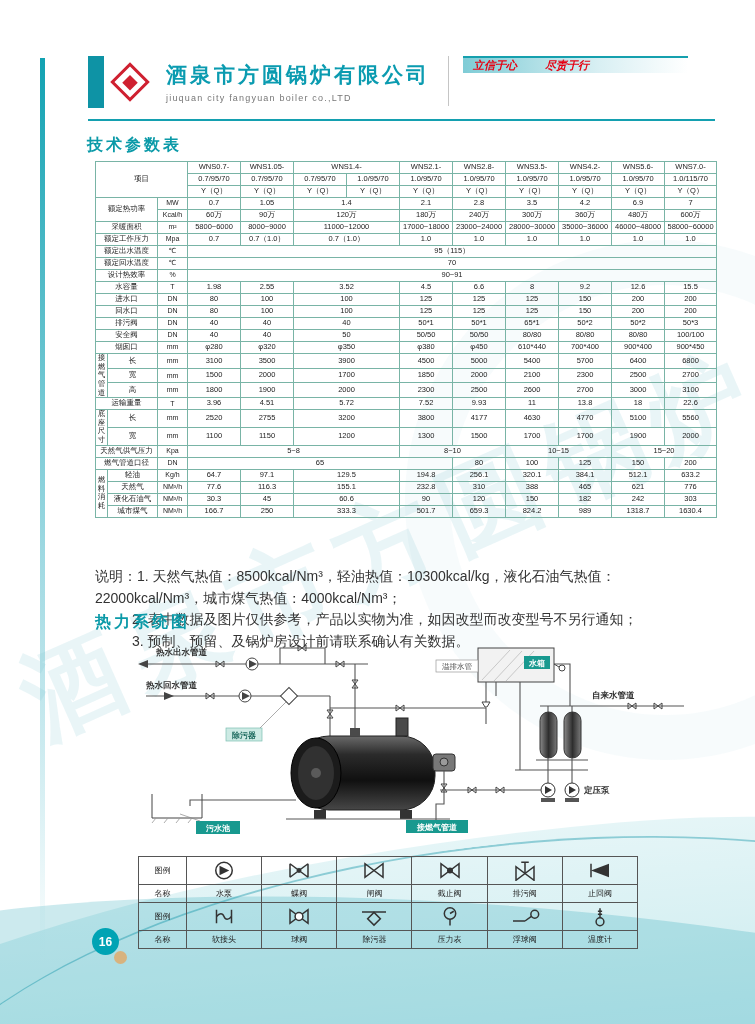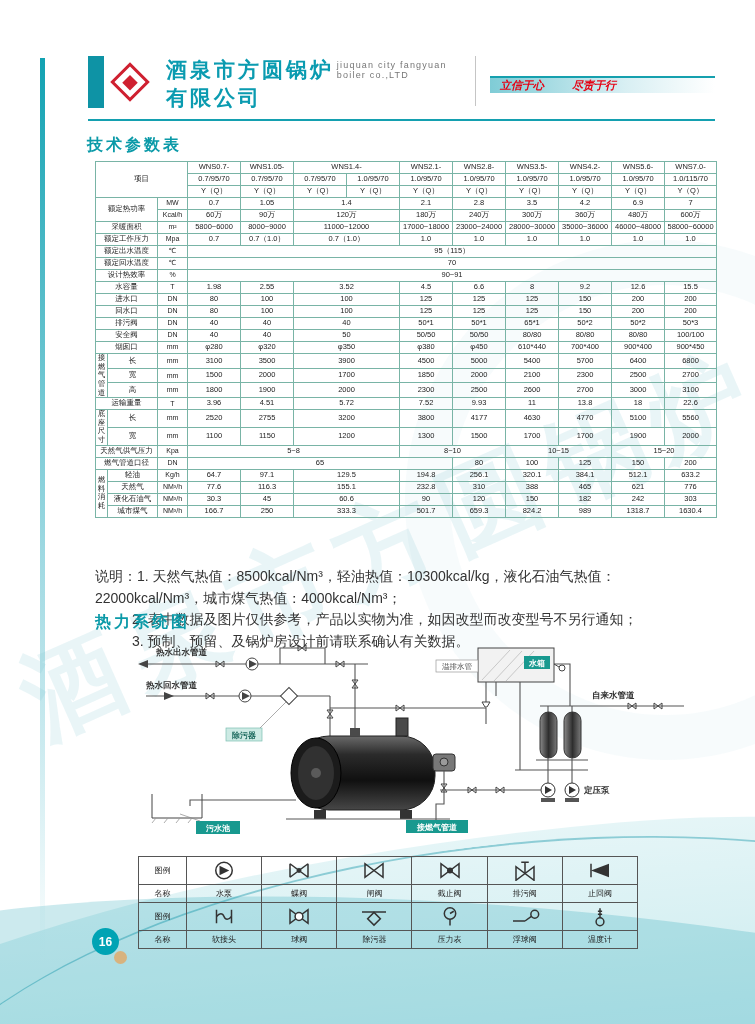--- a/index.html
+++ b/index.html
@@ -26,29 +26,29 @@
       transform:rotate(-24deg);transform-origin:left center;pointer-events:none}
 
   
   .header{left:88px;top:56px;width:627px;height:60px;display:flex;align-items:flex-start}
   .logo{display:flex;margin-right:10px}
   .logo-bar{width:16px;height:52px;background:#0e93a5}
   .logo-box{width:52px;height:52px;background:#fff;display:flex;align-items:center;justify-content:center}
   .diamond-outer{width:28px;height:28px;border:3px solid #cf2030;transform:rotate(45deg);
                  display:flex;align-items:center;justify-content:center}
   .diamond-inner{width:11px;height:11px;background:#cf2030}
-  .cotext{display:flex;justify-content:center;height:52px}
+  .cotext{display:flex;flex-direction:column;justify-content:center;height:52px}
   .co-cn{font-size:21px;font-weight:bold;color:#0a9bb0;letter-spacing:3px}
   .co-en{font-size:9px;color:#777;letter-spacing:1.2px;margin-top:4px}
   .hdr-divider{border-left:1px solid #c5c5c5;height:50px;margin:0 14px 0 18px}
   .brand{display:flex;flex-direction:column}
   .brand-row{display:flex;align-items:baseline}
   .brand-abbr{font-size:23px;font-weight:bold;font-style:italic;color:#e60012;letter-spacing:1px}
   .brand-name{font-size:17px;font-weight:bold;color:#14143c;margin-left:8px;letter-spacing:2px}
-  .slogan-band{margin-top:20px;width:225px;height:17px;padding-left:10px;display:flex;align-items:center;
+  .slogan-band{margin-top:0;width:225px;height:17px;padding-left:10px;display:flex;align-items:center;
       background:linear-gradient(90deg,#7fccd6 0%,#d8eff3 60%,rgba(255,255,255,0));border-top:2px solid #15a0ae}
   .slogan{font-size:11px;font-weight:bold;font-style:italic;color:#e60012}
   .slogan .gap{display:inline-block;width:28px}
   .hrule{left:88px;top:119px;width:627px;height:2px;background:#14a0b0}
 
   .sec-title{font-size:16px;font-weight:bold;color:#0b9aa8;letter-spacing:3px}
   #title-params{left:87px;top:135px}
   #title-diagram{left:95px;top:612px}
 
   

